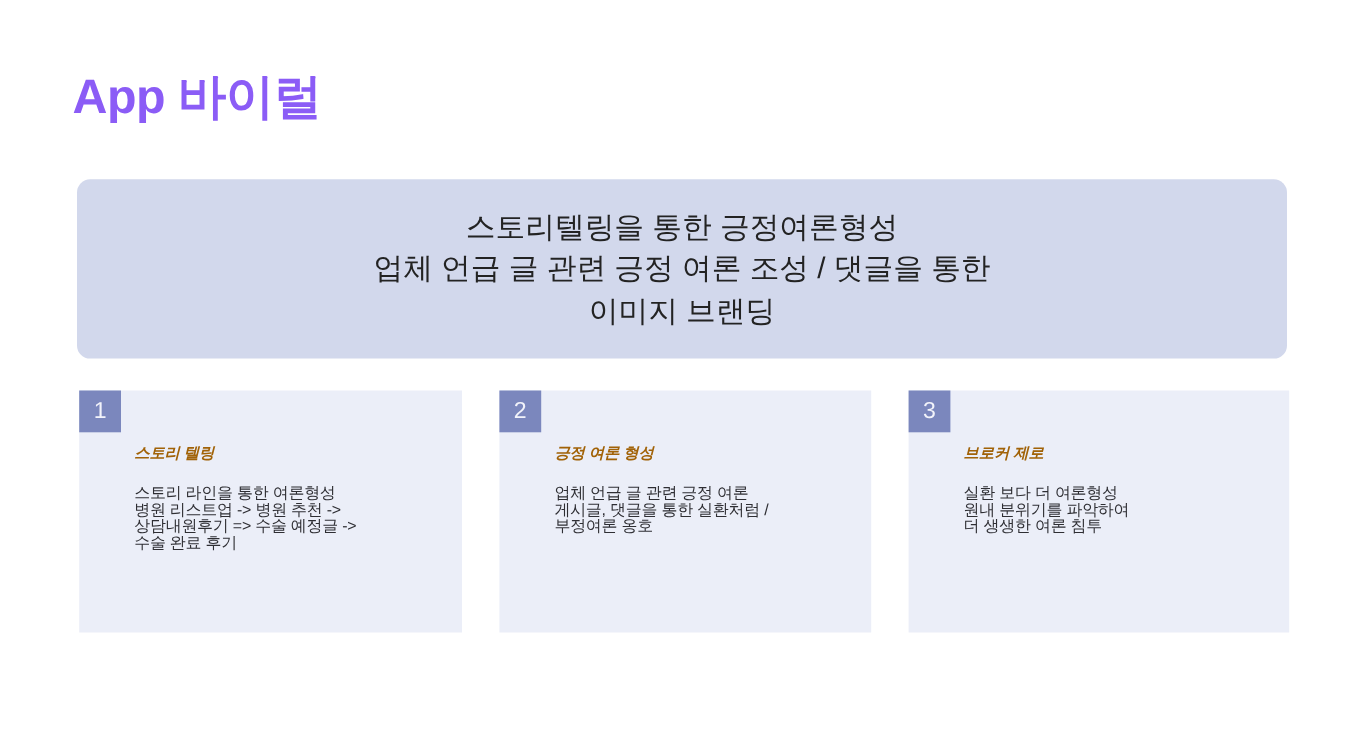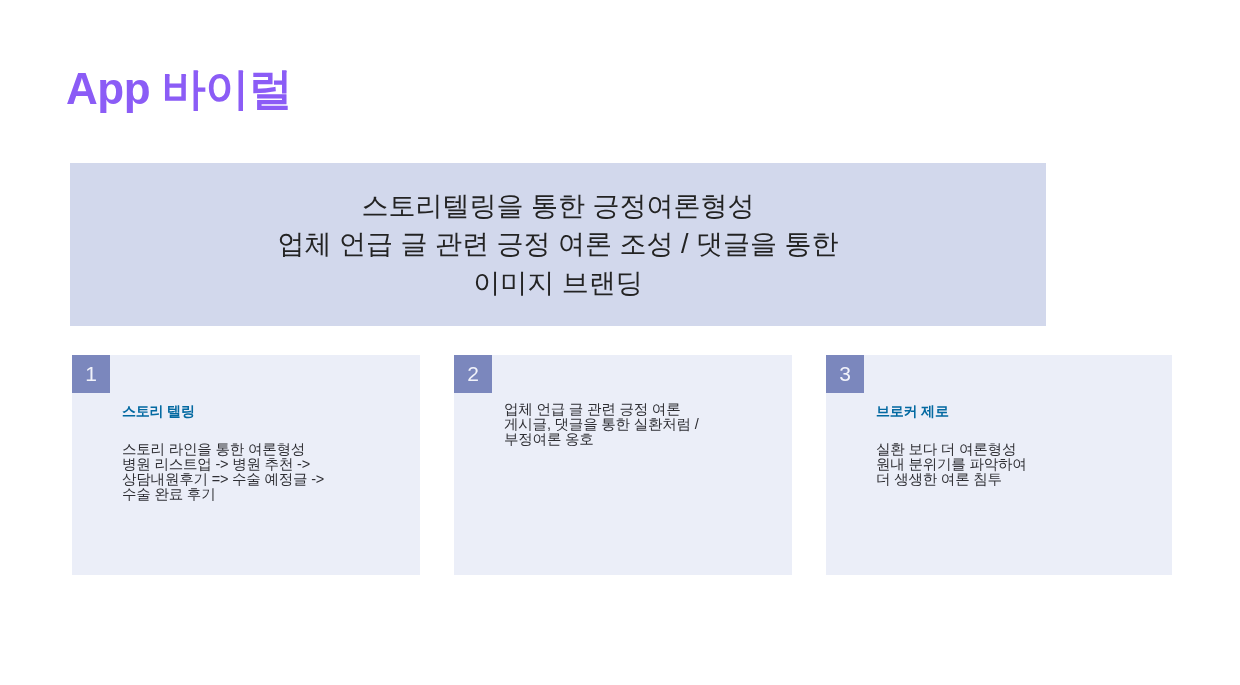--- a/index.html
+++ b/index.html
@@ -28,29 +28,30 @@
     color: #8b5cf6;
     line-height: 1.15;
     white-space: nowrap;
   }
 
   
   .banner {
     position: absolute;
     left: 70px;
     top: 163px;
-    width: 976px;
+    width: 1100px;
     height: 163px;
     background: #d2d8ec;
     display: flex;
     flex-direction: column;
     align-items: center;
     justify-content: center;
     box-sizing: border-box;
     padding: 0 20px;
+    border-radius: 12px;
   }
   .banner-line {
     font-size: 27px;
     font-weight: 400;
     color: #232323;
     line-height: 1.42;
     text-align: center;
     white-space: nowrap;
   }
 
@@ -93,25 +94,26 @@
 
   .card-body {
     position: absolute;
     left: 50px;
     top: 47px;
     right: 14px;
   }
   .card-title {
     font-size: 14px;
     font-weight: 700;
-    color: #0369a1;
+    color: #a16207;
     line-height: 1.3;
     letter-spacing: -0.2px;
     margin: 0 0 22px 0;
     white-space: nowrap;
+    font-style: italic;
   }
   .card-text {
     font-size: 14.5px;
     font-weight: 400;
     color: #2e2e33;
     line-height: 15px;
     letter-spacing: -0.2px;
     margin: 0;
     white-space: pre-line;
   }
@@ -136,20 +138,21 @@
       <p class="card-text">스토리 라인을 통한 여론형성
 병원 리스트업 -&gt; 병원 추천 -&gt;
 상담내원후기 =&gt; 수술 예정글 -&gt;
 수술 완료 후기</p>
     </div>
   </article>
 
   <article class="card card-2">
     <div class="card-badge">2</div>
     <div class="card-body">
+      <h2 class="card-title">긍정 여론 형성</h2>
       <p class="card-text">업체 언급 글 관련 긍정 여론
 게시글, 댓글을 통한 실환처럼 /
 부정여론 옹호</p>
     </div>
   </article>
 
   <article class="card card-3">
     <div class="card-badge">3</div>
     <div class="card-body">
       <h2 class="card-title">브로커 제로</h2>

